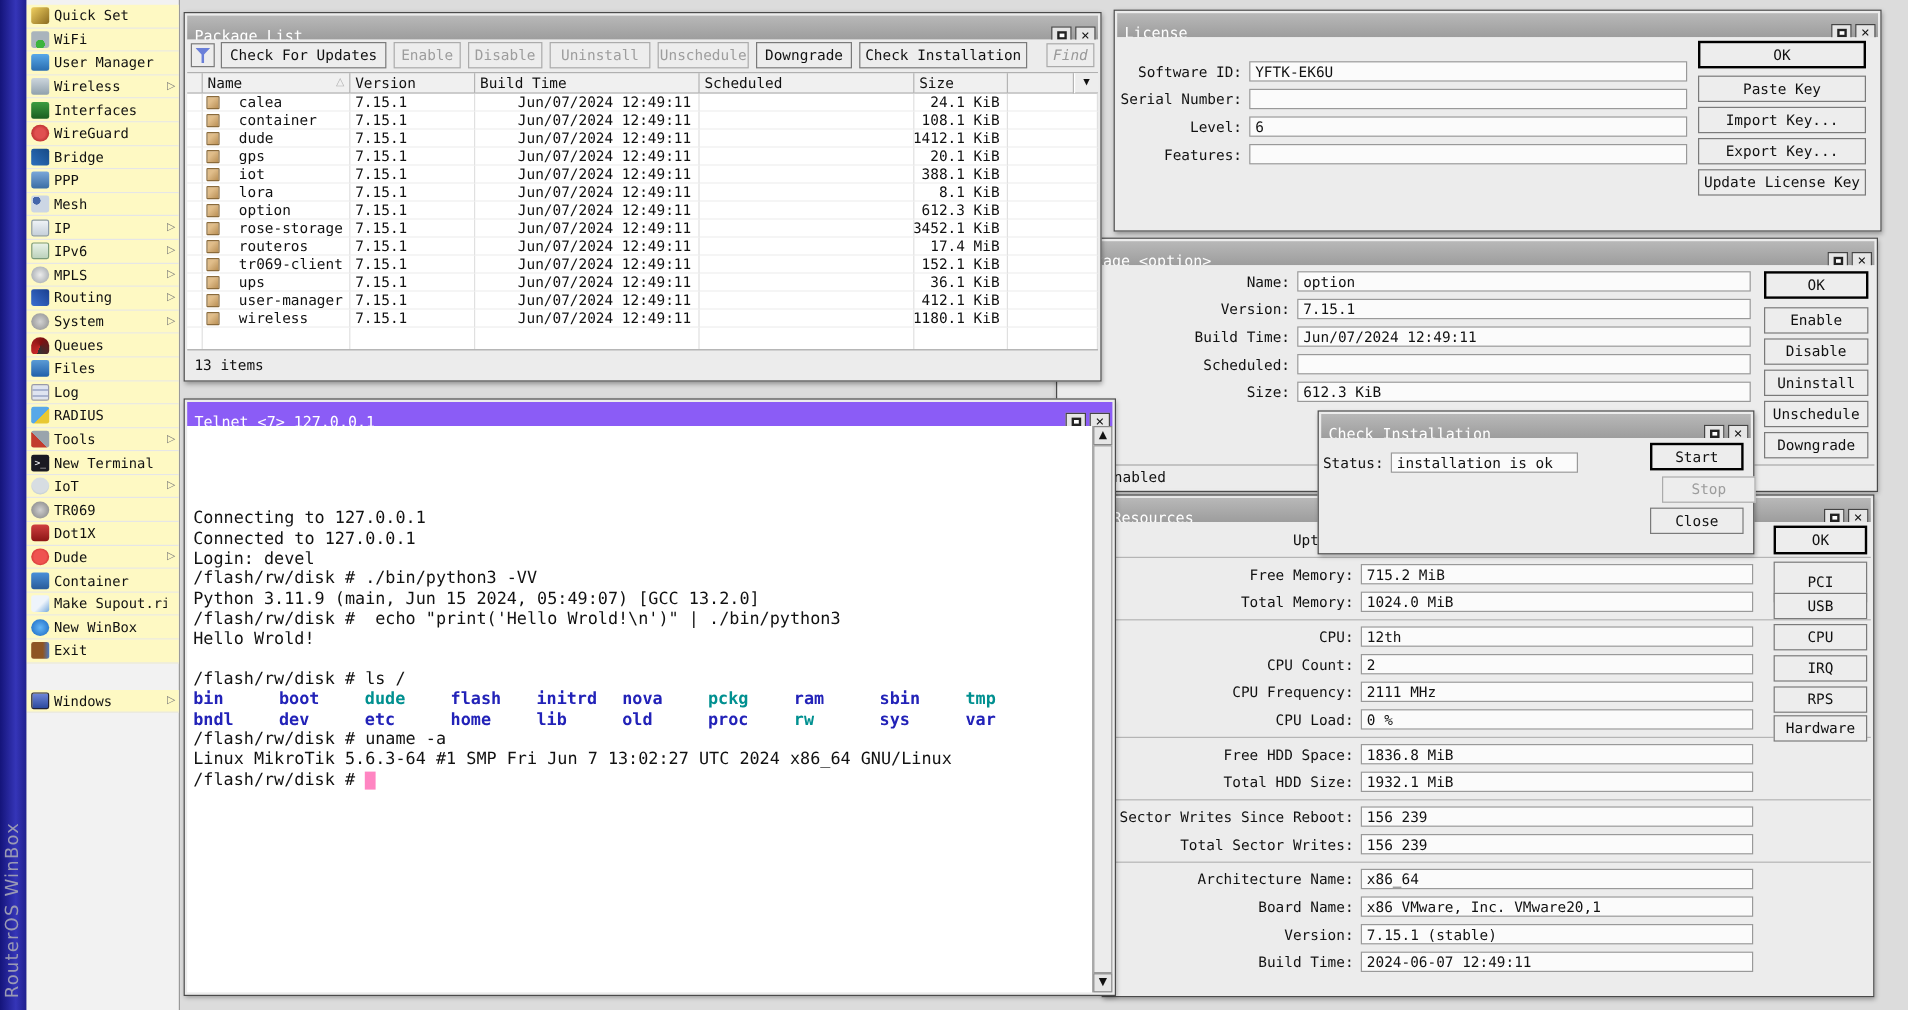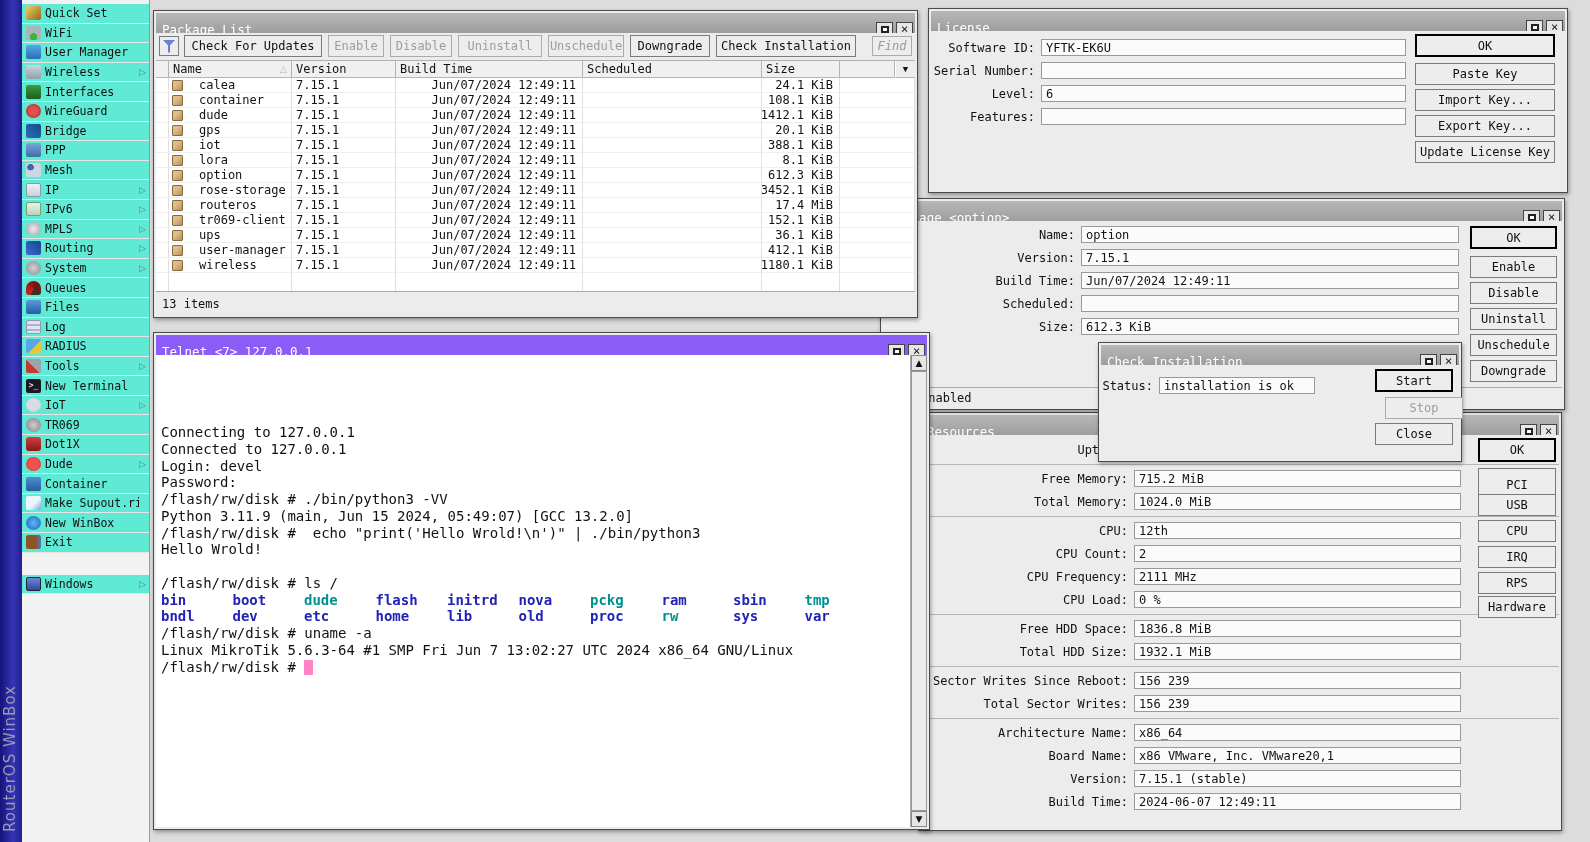--- a/index.html
+++ b/index.html
@@ -11,21 +11,21 @@
   .brand-strip { position:absolute; left:0; top:0; width:22px; height:842px;
     background:linear-gradient(90deg,#14147a,#3535b8 60%,#20208e); z-index:10; }
   .brand-strip .vtext { position:absolute; bottom:10px; left:1px;
     writing-mode:vertical-rl; transform:rotate(180deg);
     color:#9a9ab4; font-size:15px; letter-spacing:1px; font-family:"DejaVu Sans",sans-serif; }
 
   
   .sidebar { position:absolute; left:22px; top:0; width:128px; height:842px;
     background:#f2f2f2; border-right:1px solid #9a9a9a; z-index:9; padding-top:4px; }
   .nav-item { height:19.6px; display:flex; align-items:center; padding:0 3px 0 4px;
-    border-bottom:1px solid #e6e6e6; background:#5eead4; cursor:default; white-space:nowrap; }
+    border-bottom:1px solid #e6e6e6; background:#fef9c3; cursor:default; white-space:nowrap; }
   .nav-item .lbl { font-size:11.5px; margin-left:4px; flex:1; overflow:hidden; }
   .nico { width:15px; height:14px; border-radius:2px; flex:0 0 15px; }
   .arr { font-family:"DejaVu Sans",sans-serif; font-size:9px; color:#777; }
   .arr.off { visibility:hidden; }
   .nav-gap { height:22px; }
 
   .i-quickset{background:linear-gradient(135deg,#f0d060,#8a6a20);}
   .i-wifi{background:radial-gradient(circle at 50% 78%,#3cb43c 28%,#aab4bc 30%);}
   .i-users{background:linear-gradient(#58a8e8,#2a6db0);}
   .i-wireless{background:linear-gradient(#cdd6dd,#8fa0ac);}
@@ -555,21 +555,20 @@
     <div class="term-pane">
       <div>
 
       <div class="tline"></div>
           <div class="tline"></div>
           <div class="tline"></div>
           <div class="tline"></div>
           <div class="tline">Connecting to 127.0.0.1</div>
           <div class="tline">Connected to 127.0.0.1</div>
           <div class="tline">Login: devel</div>
-          <div class="tline">Password:</div>
           <div class="tline">/flash/rw/disk # ./bin/python3 -VV</div>
           <div class="tline">Python 3.11.9 (main, Jun 15 2024, 05:49:07) [GCC 13.2.0]</div>
           <div class="tline">/flash/rw/disk #  echo "print('Hello Wrold!\n')" | ./bin/python3</div>
           <div class="tline">Hello Wrold!</div>
           <div class="tline"></div>
           <div class="tline">/flash/rw/disk # ls /</div>
         </div>
       <div class="lsrow">
 
       <span class="lsi lsd">bin</span>
@@ -614,21 +613,21 @@
 <div class="win" style="left:928px; top:8px; width:640px; height:185px; z-index:2;">
   <div class="tbar inactive">
     <span>License</span>
     <span class="sp"></span>
     <span class="wbtn">
         <span class="maxbox"></span>
       </span>
     <span class="wbtn">×</span>
   </div>
   <div class="wbody" style="height:159px;">
-    <div style="padding-top:8px;">
+    <div style="padding-top:20px;">
 
         <div class="frow">
           <span class="flbl" style="width:104px;">Software ID:</span>
           <span class="field" style="width:365px;">YFTK-EK6U</span>
         </div>
 
         <div class="frow">
           <span class="flbl" style="width:104px;">Serial Number:</span>
           <span class="field" style="width:365px;"></span>
         </div>

